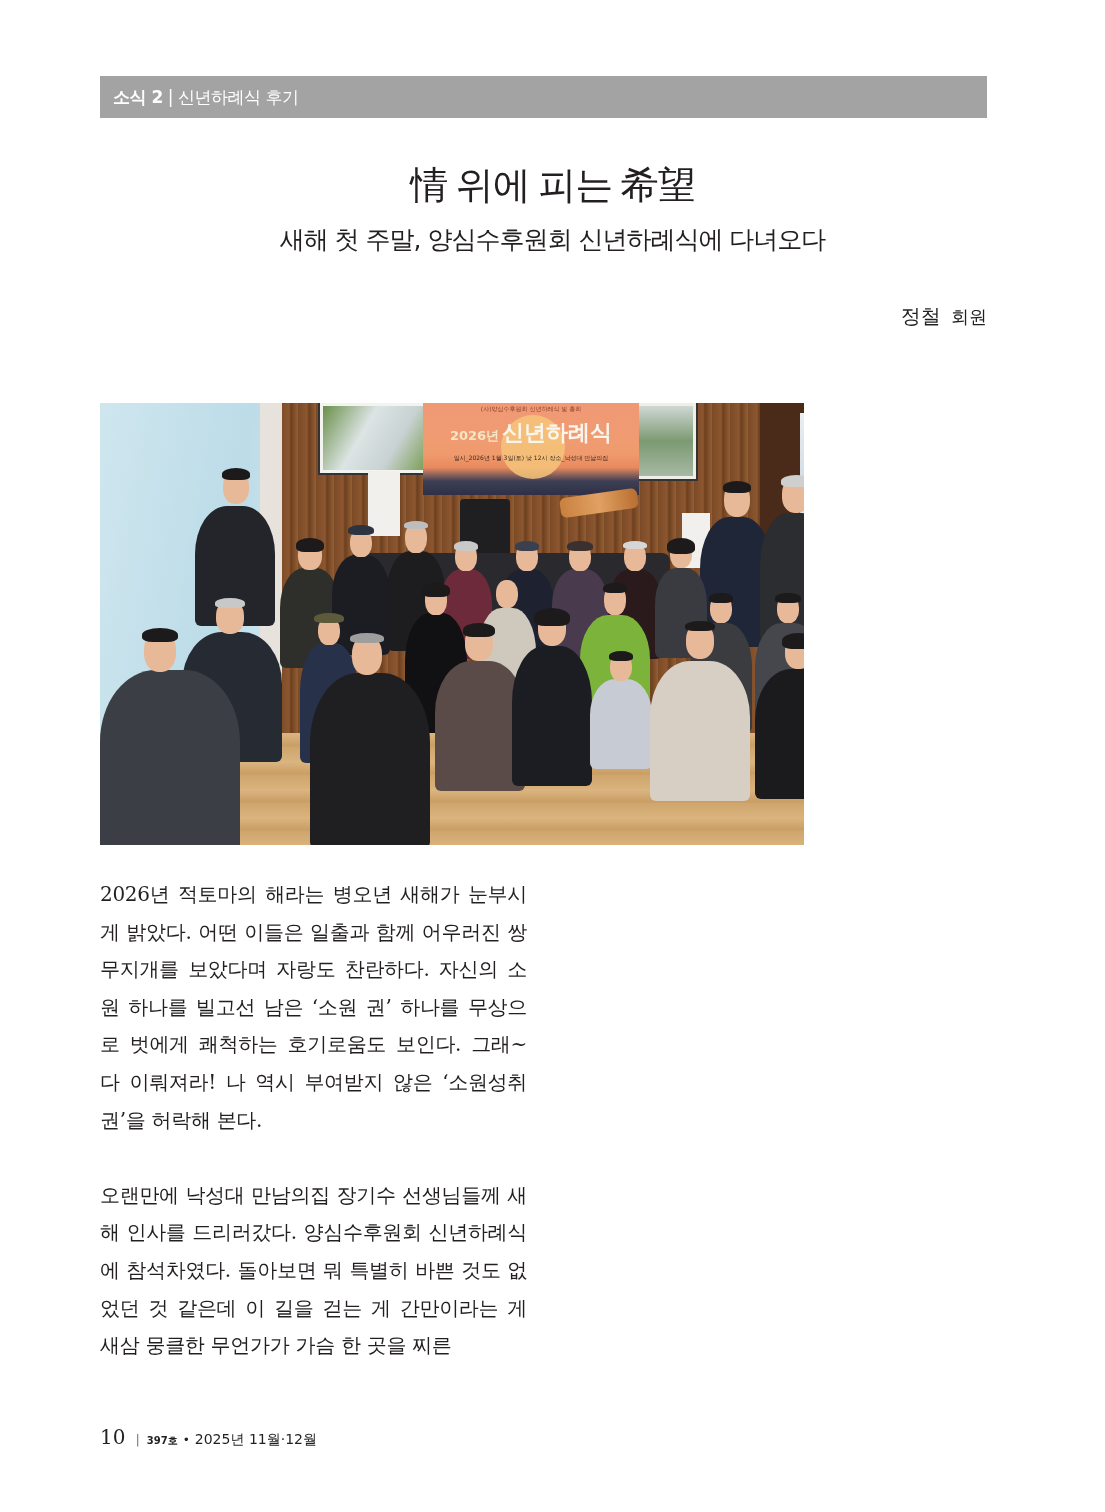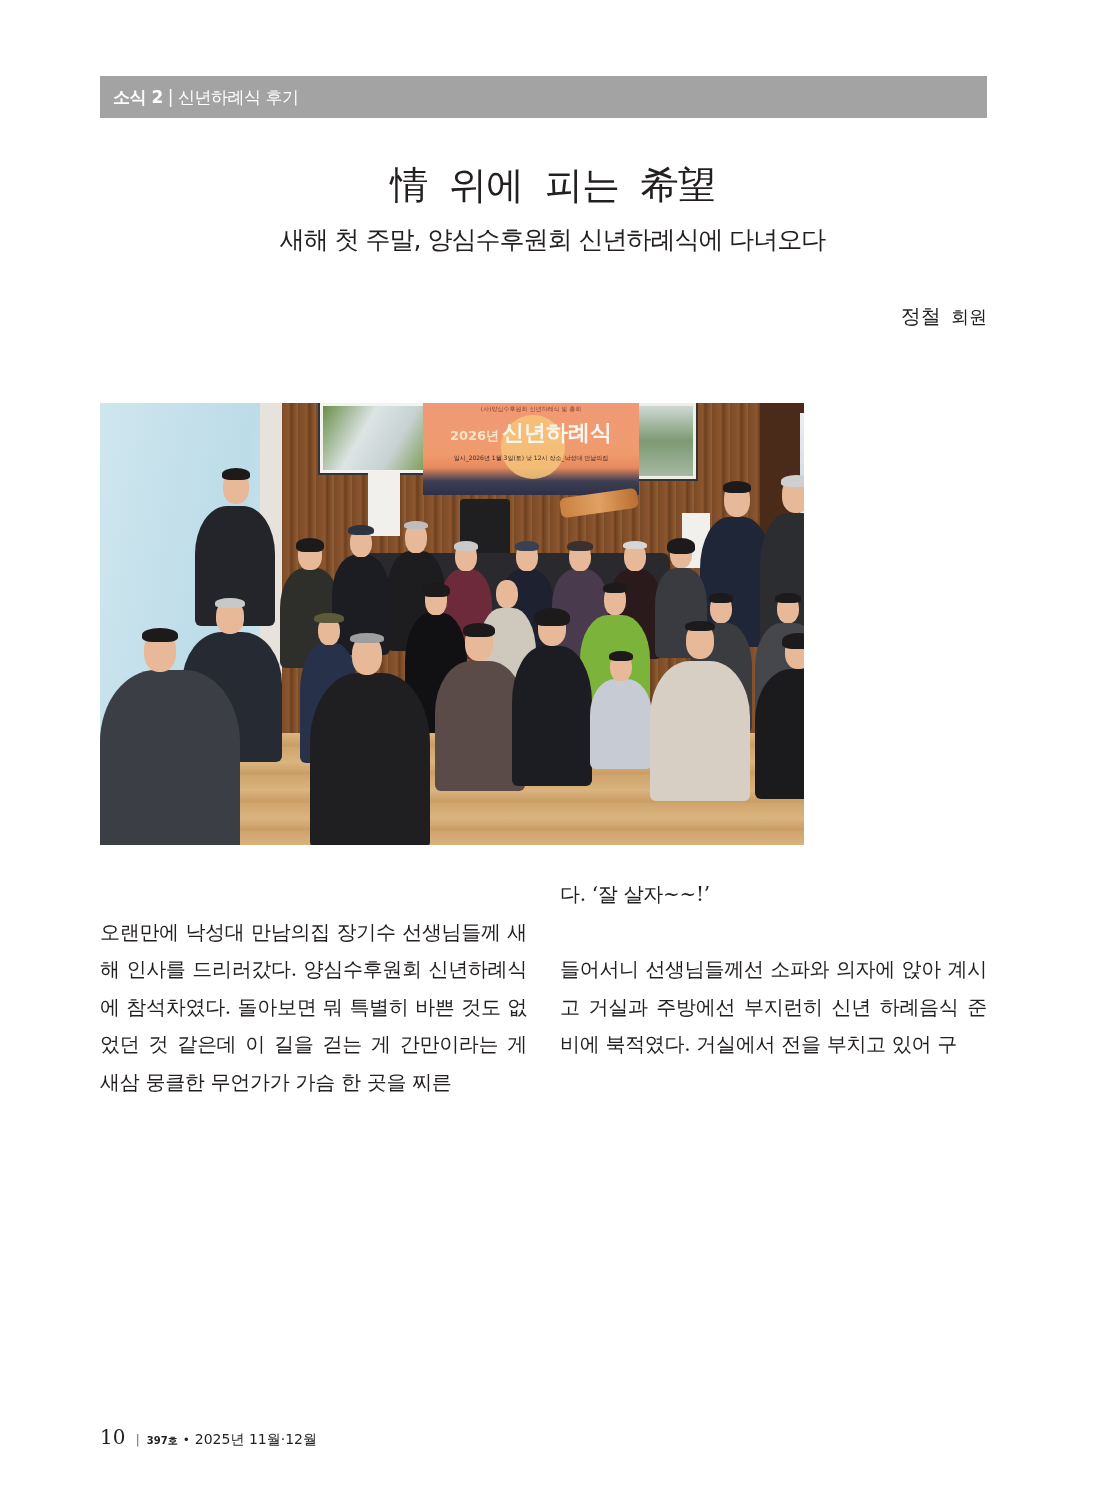--- a/index.html
+++ b/index.html
@@ -8,21 +8,21 @@
 
   .section-bar { position: absolute; left: 100px; top: 76px; width: 887px; height: 42px;
                  background: #a3a3a3; color: #ffffff; display: flex; align-items: center;
                  font-family: "DejaVu Sans", "Liberation Sans", sans-serif; font-size: 17px;
                  padding-left: 13px; box-sizing: border-box; letter-spacing: -0.5px; }
   .section-bar .kicker { font-weight: bold; }
   .section-bar .sep { margin: 0 5px; font-weight: normal; }
   .section-bar .topic { font-weight: normal; }
 
   .title { position: absolute; left: 0; width: 1105px; top: 160px; text-align: center;
-           font-family: Liberation Mono, monospace; font-size: 38px;
+           font-family: Liberation Serif, serif; font-size: 38px;
            color: #231f20; letter-spacing: -1px; }
   .subtitle { position: absolute; left: 0; width: 1105px; top: 223px; text-align: center;
               font-family: "DejaVu Sans", "Liberation Sans", sans-serif; font-size: 25px;
               color: #231f20; letter-spacing: -1px; }
 
   .byline { position: absolute; right: 118px; top: 303px; font-size: 20px; color: #231f20; }
   .byline .role { font-family: "DejaVu Sans", "Liberation Sans", sans-serif; font-size: 18px; margin-left: 4px; }
 
   
   .photo { position: absolute; left: 100px; top: 403px; width: 704px; height: 442px; overflow: hidden;
@@ -278,25 +278,24 @@
     <div class="hair" style="left:27px;top:0;width:32px;height:16px;"></div>
   </div>
   <div class="person" style="left:740px;top:265px;">
     <div class="body" style="left:0;top:36px;width:147px;height:150px;background:#7b1f35;"></div>
     <div class="head" style="left:52px;top:2px;width:30px;height:36px;"></div>
     <div class="hair" style="left:50px;top:0;width:34px;height:12px;"></div>
   </div>
 </div>
 
 <div class="col left">
+  <p>2026년 적토마의 해라는 병오년 새해가 눈부시게 밝았다. 어떤 이들은 일출과 함께 어우러진 쌍무지개를 보았다며 자랑도 찬란하다. 자신의 소원 하나를 빌고선 남은 ‘소원 권’ 하나를 무상으로 벗에게 쾌척하는 호기로움도 보인다. 그래~ 다 이뤄져라! 나 역시 부여받지 않은 ‘소원성취권’을 허락해 본다.</p>
   <p class="gap">오랜만에 낙성대 만남의집 장기수 선생님들께 새해 인사를 드리러갔다. 양심수후원회 신년하례식에 참석차였다. 돌아보면 뭐 특별히 바쁜 것도 없었던 것 같은데 이 길을 걷는 게 간만이라는 게 새삼 뭉클한 무언가가 가슴 한 곳을 찌른</p>
 </div>
 <div class="col right">
-  <p>다. ‘잘 살자~~!’</p>
-  <p class="gap">들어서니 선생님들께선 소파와 의자에 앉아 계시고 거실과 주방에선 부지런히 신년 하례음식 준비에 북적였다. 거실에서 전을 부치고 있어 구</p>
 </div>
 
 <div class="footer">
   <span>10</span>
   <span class="pipe">|</span>
   <span class="issue">397호</span>
   <span class="dot">•</span>
   <span class="date">2025년 11월·12월</span>
 </div>
 

